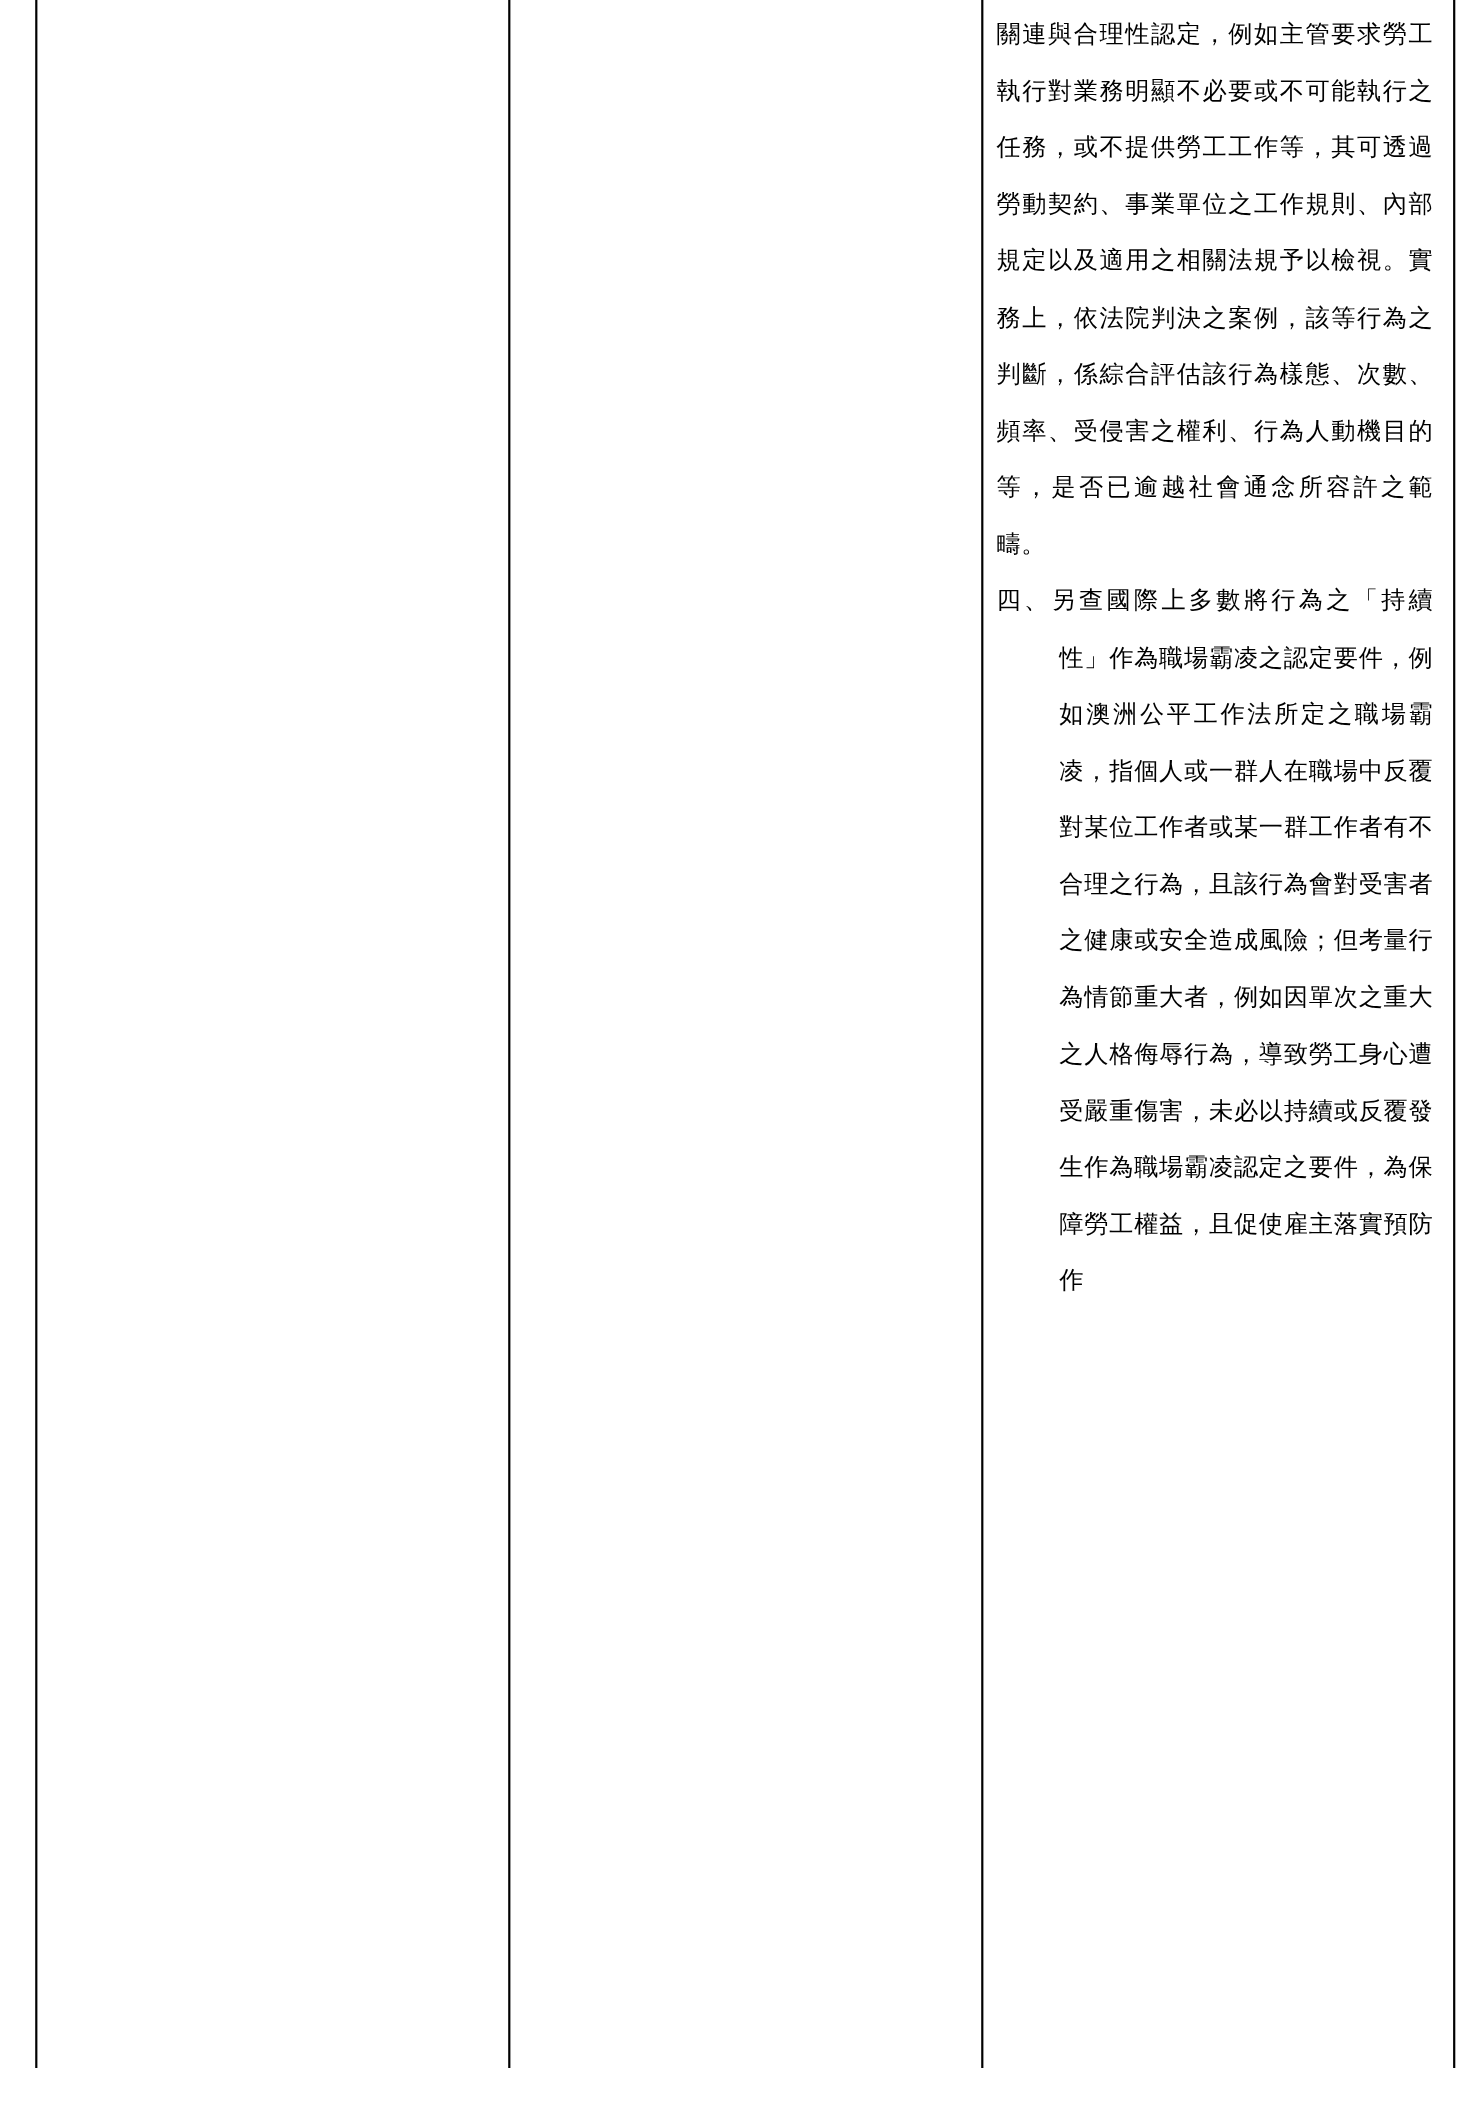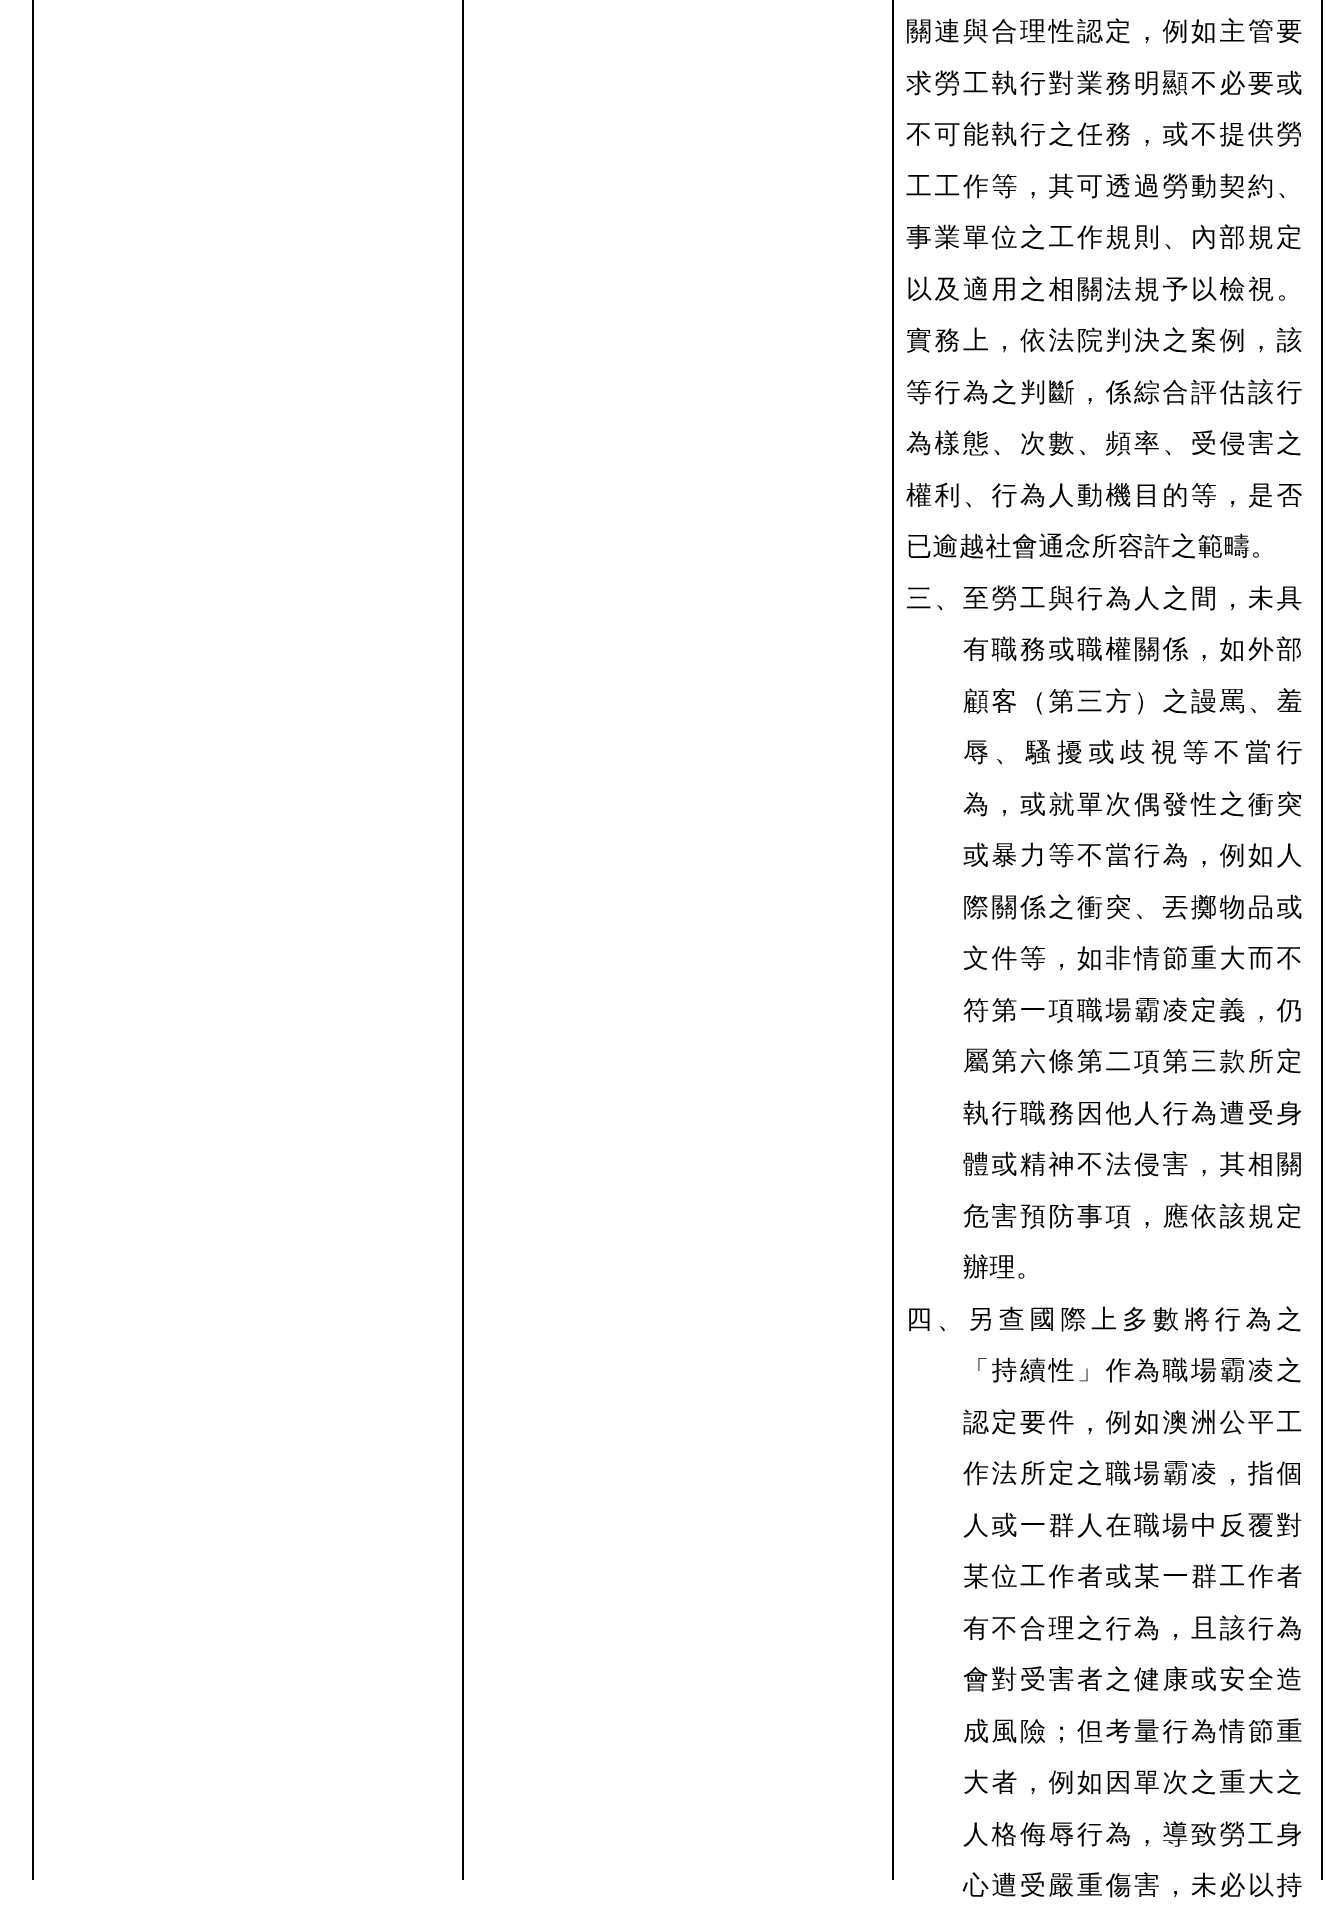--- a/index.html
+++ b/index.html
@@ -46,21 +46,21 @@
   .col-right {
     width: 429px;
     border-right: 2px solid #000;
     padding: 0px 18px 0 12px;
   }
   .cell-body {
     padding-top: 6px;
   }
   
   .para {
-    font-size: 26px;
+    font-size: 22px;
     line-height: 51.5px;
     text-align: justify;
     text-justify: inter-ideograph;
     letter-spacing: 0.5px;
     margin: 0;
     word-break: break-all;
   }
   .para-cont {
     
     text-indent: 0;
@@ -87,21 +87,20 @@
 
     <div class="col col-mid">
       <div class="cell-body"></div>
     </div>
 
     <div class="col col-right">
       <div class="cell-body">
 
         <p class="para para-cont">關連與合理性認定，例如主管要求勞工執行對業務明顯不必要或不可能執行之任務，或不提供勞工工作等，其可透過勞動契約、事業單位之工作規則、內部規定以及適用之相關法規予以檢視。實務上，依法院判決之案例，該等行為之判斷，係綜合評估該行為樣態、次數、頻率、受侵害之權利、行為人動機目的等，是否已逾越社會通念所容許之範疇。</p>
 
-        <p class="para para-item"><span class="marker">三、</span><span>至勞工與行為人之間，未具有職務或職權關係，如外部顧客（第三方）之謾罵、羞辱、騷擾或歧視等不當行為，或就單次偶發性之衝突或暴力等不當行為，例如人際關係之衝突、丟擲物品或文件等，如非情節重大而不符第一項職場霸凌定義，仍屬第六條第二項第三款所定執行職務因他人行為遭受身體或精神不法侵害，其相關危害預防事項，應依該規定辦理。</span></p>
 
         <p class="para para-item"><span class="marker">四、</span><span>另查國際上多數將行為之「持續性」作為職場霸凌之認定要件，例如澳洲公平工作法所定之職場霸凌，指個人或一群人在職場中反覆對某位工作者或某一群工作者有不合理之行為，且該行為會對受害者之健康或安全造成風險；但考量行為情節重大者，例如因單次之重大之人格侮辱行為，導致勞工身心遭受嚴重傷害，未必以持續或反覆發生作為職場霸凌認定之要件，為保障勞工權益，且促使雇主落實預防作</span></p>
 
       </div>
     </div>
 
   </div>
 </div>
 
 </body></html>

